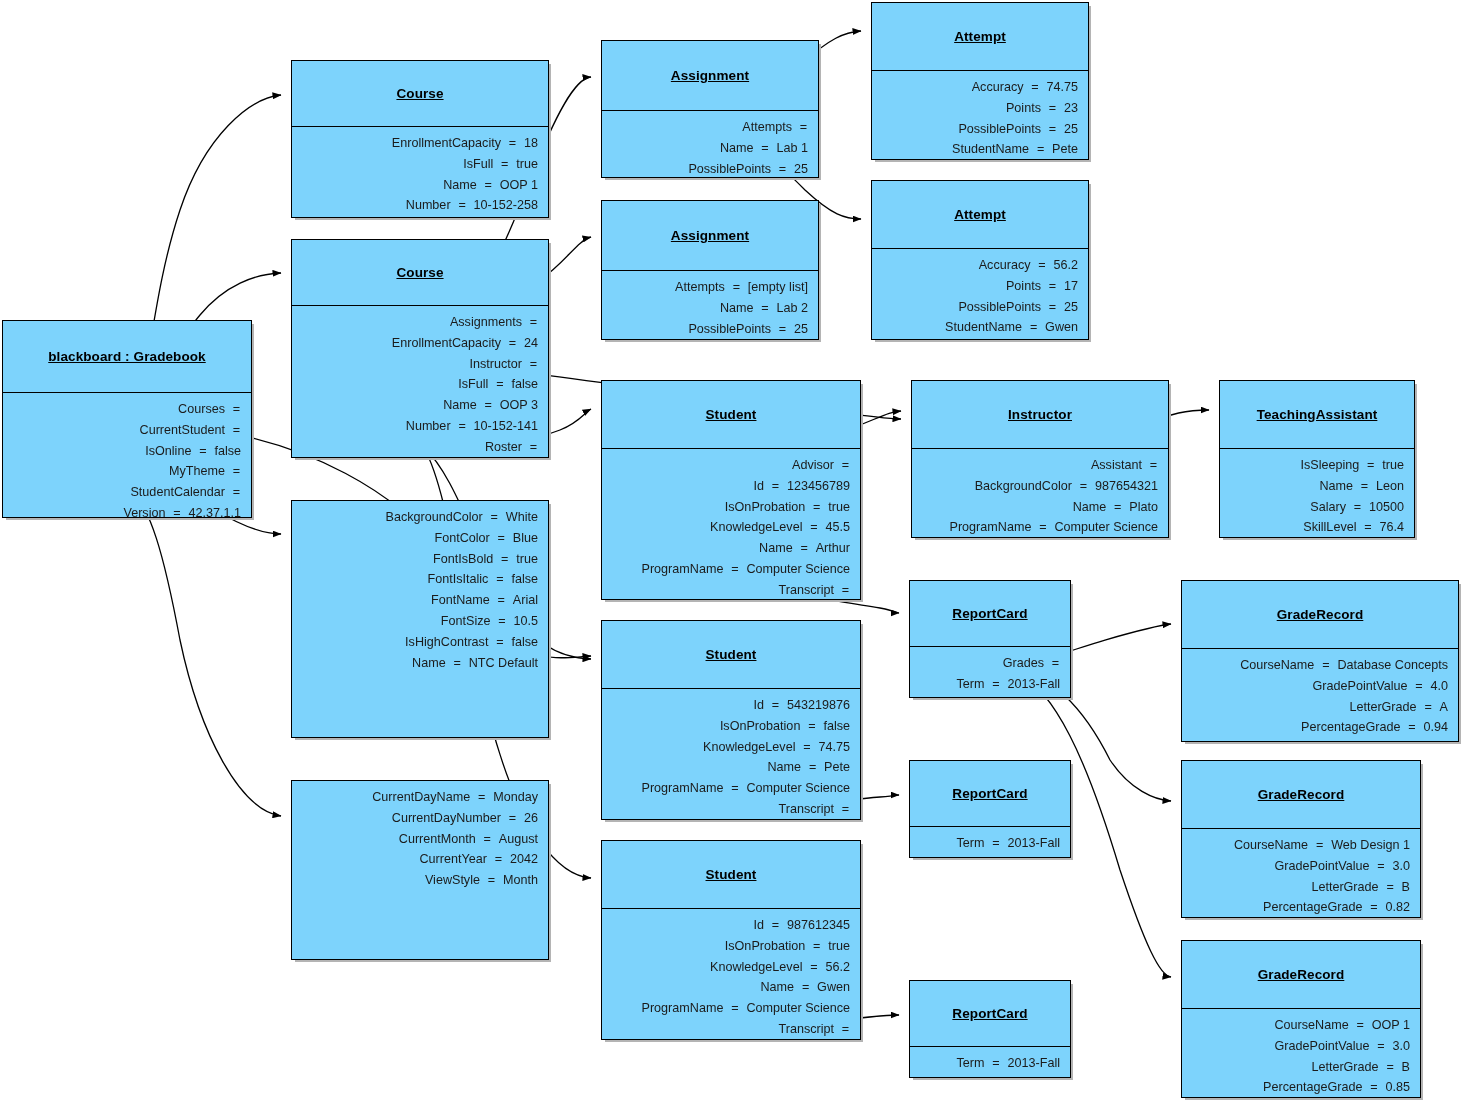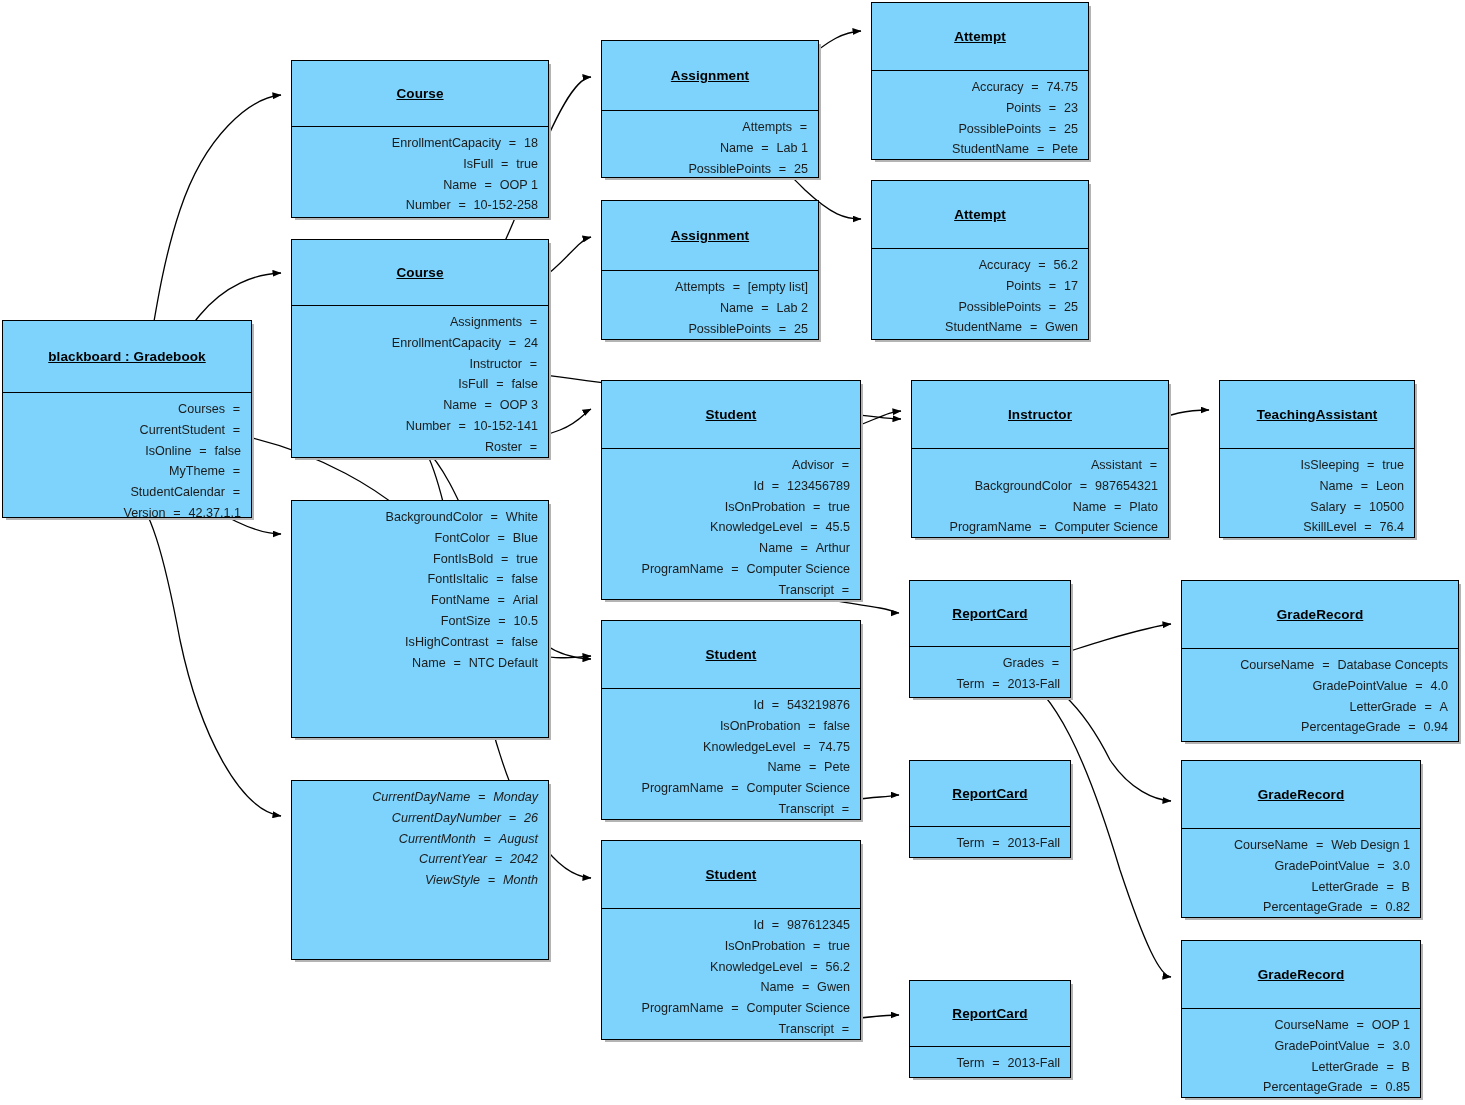--- a/index.html
+++ b/index.html
@@ -417,21 +417,21 @@
           <span class="v">false</span>
         </div>
         <div class="attr">
           <span class="k">Name</span>
           <span class="eq">=</span>
           <span class="v">NTC Default</span>
         </div>
       </div>
     </div>
     <div class="node" style="left: 291px; top: 780px; width: 258px; height: 180px;">
-      <div class="node-body" style="height: 112px; font-style: italic;">
+      <div class="node-body" style="height: 112px;">
         <div class="attr">
           <span class="k">CurrentDayName</span>
           <span class="eq">=</span>
           <span class="v">Monday</span>
         </div>
         <div class="attr">
           <span class="k">CurrentDayNumber</span>
           <span class="eq">=</span>
           <span class="v">26</span>
         </div>

